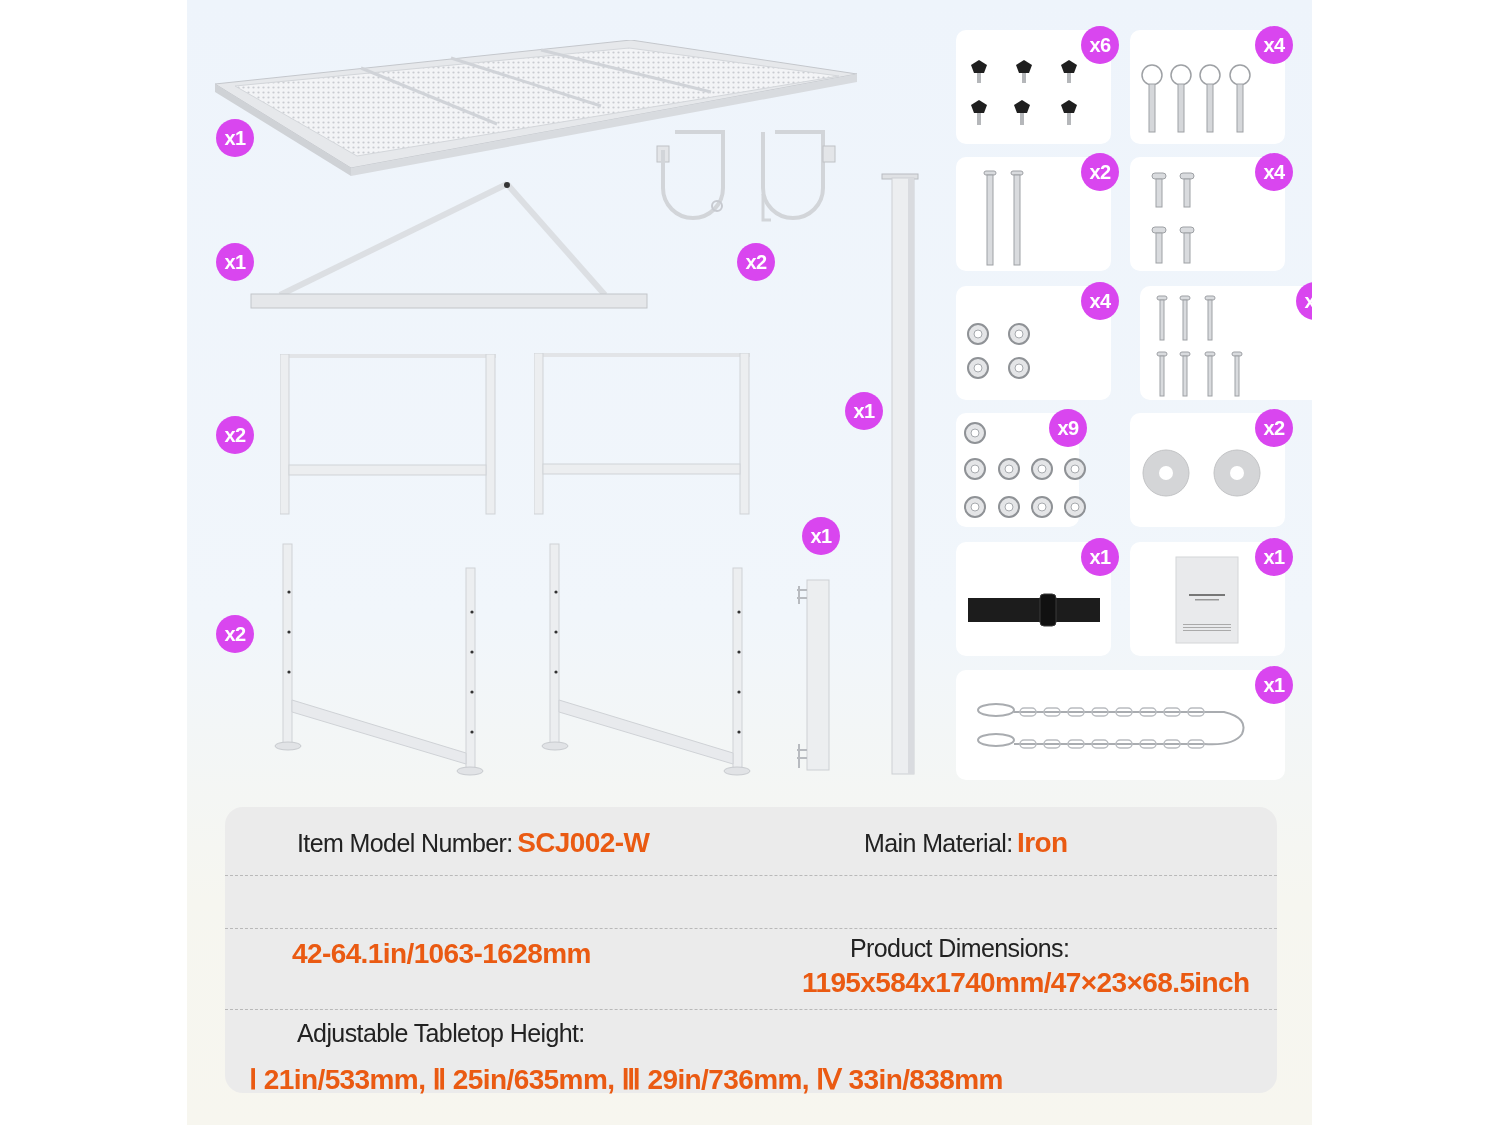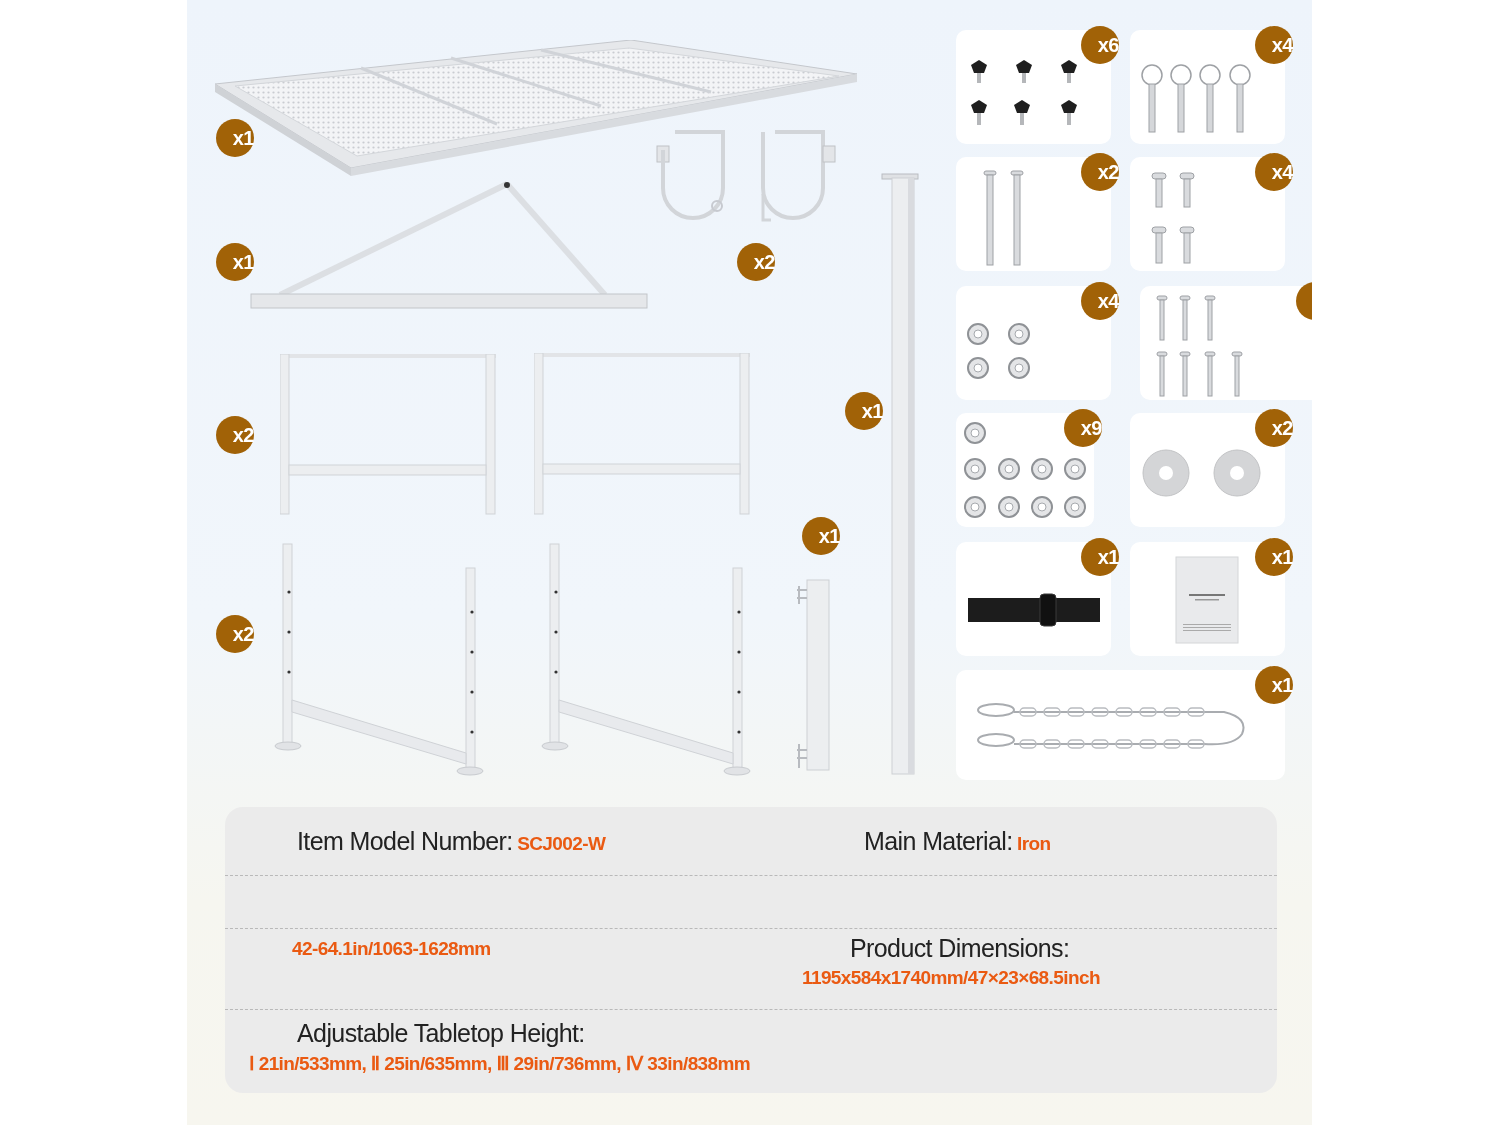--- a/index.html
+++ b/index.html
@@ -1,30 +1,30 @@
 <!DOCTYPE html>
 <html><head>
 <meta charset="utf-8">
 <style>
   html,body{margin:0;padding:0;}
   body{width:1500px;height:1125px;background:#ffffff;position:relative;overflow:hidden;font-family:"Liberation Sans",sans-serif;}
   #canvas{position:absolute;left:187px;top:0;width:1125px;height:1125px;
     background:linear-gradient(180deg,#eef4fb 0%,#f1f6fb 55%,#f6f6f0 80%,#f7f6ef 100%);overflow:hidden;}
   .abs{position:absolute;}
-  .badge{position:absolute;width:38px;height:38px;border-radius:50%;background:#a16207;color:#fff;
-    font-weight:bold;font-size:20px;line-height:38px;text-align:right;letter-spacing:-0.5px;
+  .badge{position:absolute;width:38px;height:38px;border-radius:50%;background:#d946ef;color:#fff;
+    font-weight:bold;font-size:20px;line-height:38px;text-align:center;letter-spacing:-0.5px;
     font-family:"Liberation Sans",sans-serif;}
   .card{position:absolute;background:#ffffff;border-radius:10px;}
   .card .badge{right:-8px;top:-4px;}
   .part svg{display:block;}
 
   #specs{position:absolute;left:225px;top:807px;width:1052px;height:286px;background:#ebebeb;border-radius:18px;}
   .sep{position:absolute;left:0;width:100%;border-top:1px dashed #b9b9b9;height:0;}
   .lbl{color:#222;font-size:25px;font-stretch:condensed;letter-spacing:-0.6px;margin-left:48px;}
-  .val{color:#ea5a12;font-weight:bold;font-size:19px;letter-spacing:-0.6px;}
+  .val{color:#ea5a12;font-weight:bold;font-size:28px;letter-spacing:-0.6px;}
   .cell{position:absolute;white-space:nowrap;}
 </style>
 </head>
 <body>
 
 <div id="canvas">
 
   <div class="part abs" style="left:24px;top:40px;">
     <svg width="650" height="140" viewBox="0 0 650 140">
       <defs>
@@ -237,21 +237,21 @@
           <rect x="28" y="62" width="4" height="40"></rect>
         <rect x="50" y="58" width="10" height="4" rx="2"></rect>
           <rect x="53" y="62" width="4" height="40"></rect>
         <rect x="77" y="58" width="10" height="4" rx="2"></rect>
           <rect x="80" y="62" width="4" height="40"></rect>
       </g>
     </svg>
     <div class="badge">x7</div>
   </div>
 
-  <div class="card" style="left:769px;top:413px;width:138px;height:114px;">
+  <div class="card" style="left:769px;top:413px;width:123px;height:114px;">
     <svg class="abs" style="left:5px;top:5px;" width="130" height="108" viewBox="0 0 130 108">
       <g fill="#e4e5e7" stroke="#8f9296" stroke-width="2">
         <circle cx="14" cy="15" r="10"></circle>
         <circle cx="14" cy="51" r="10"></circle>
           <circle cx="48" cy="51" r="10"></circle>
           <circle cx="81" cy="51" r="10"></circle>
           <circle cx="114" cy="51" r="10"></circle>
         <circle cx="14" cy="89" r="10"></circle>
           <circle cx="48" cy="89" r="10"></circle>
           <circle cx="81" cy="89" r="10"></circle>
@@ -349,15 +349,15 @@
     <div class="val" style="margin-top:4px;margin-left:43px;">42-64.1in/1063-1628mm</div>
   </div>
   <div class="cell" style="left:577px;top:127px;">
     <div class="lbl">Product Dimensions:</div>
     <div class="val" style="margin-top:4px;">1195x584x1740mm/47×23×68.5inch</div>
   </div>
   <div class="sep" style="top:202px;"></div>
 
   <div class="cell" style="left:24px;top:212px;">
     <div class="lbl">Adjustable Tabletop Height:</div>
-    <div class="val" style="margin-top:4px;">Ⅰ 21in/533mm, Ⅱ 25in/635mm, Ⅲ 29in/736mm, Ⅳ 33in/838mm</div>
+    <div class="val" style="margin-top:15px;">Ⅰ 21in/533mm, Ⅱ 25in/635mm, Ⅲ 29in/736mm, Ⅳ 33in/838mm</div>
   </div>
 </div>
 
 </body></html>

